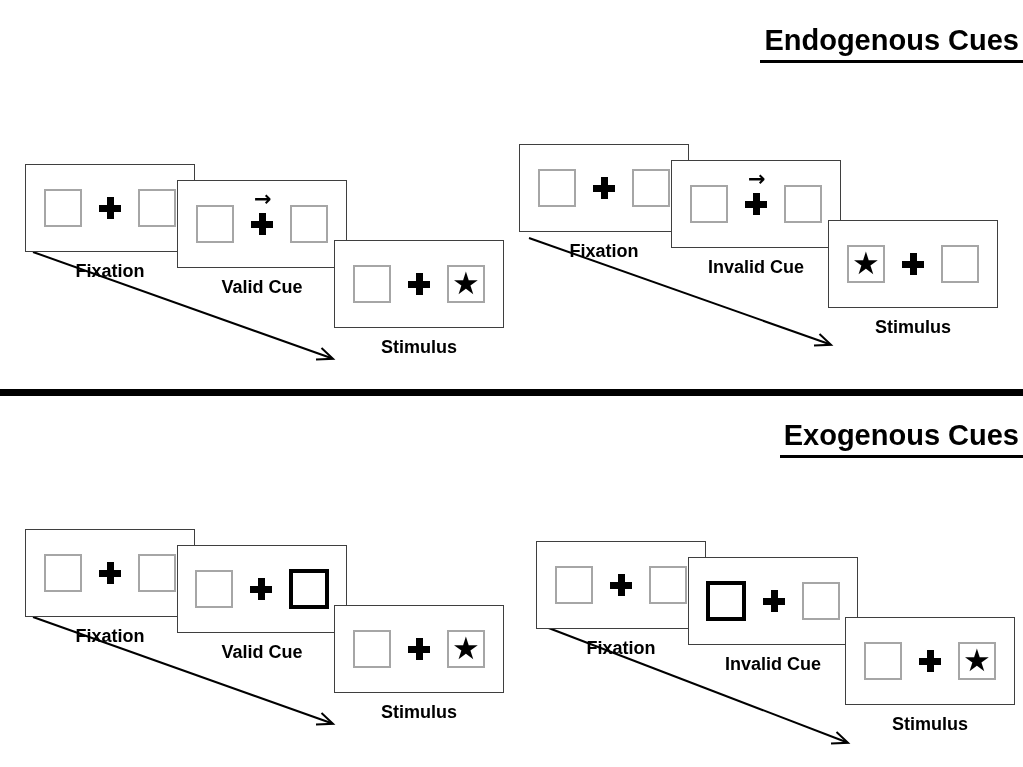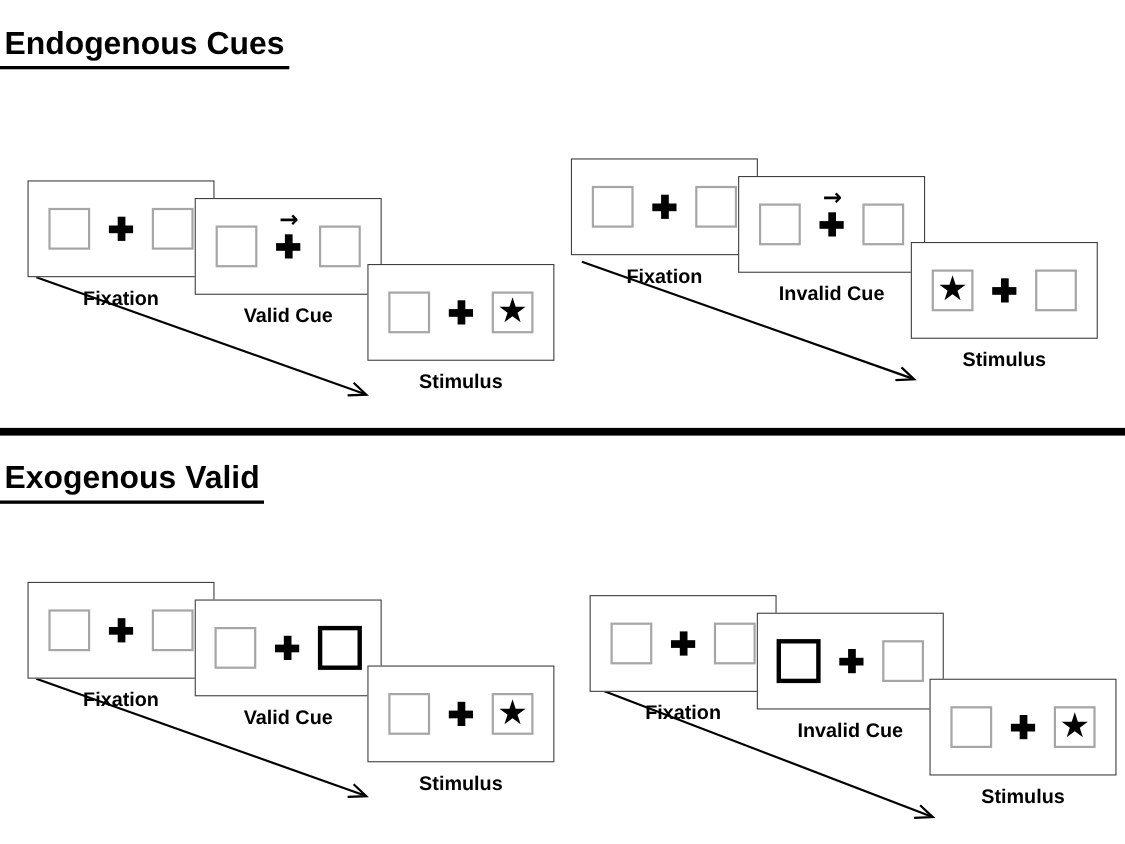--- a/index.html
+++ b/index.html
@@ -1,20 +1,20 @@
 <!DOCTYPE html>
 <html><head>
 <meta charset="utf-8">
 <style>
   * { margin: 0; padding: 0; box-sizing: border-box; }
   html, body { width: 1023px; height: 767px; background: #ffffff; overflow: hidden; }
   body { position: relative; font-family: "Liberation Sans", sans-serif; color: #000; }
 
   .section-title {
-    position: absolute; left: 0; width: 1023px; text-align: left;
+    position: absolute; left: 0; width: 1023px; text-align: right;
     font-size: 29px; font-weight: bold;
   }
   .section-title .u {
     display: inline-block; border-bottom: 3px solid #000; padding: 0 4px 3px 4px;
   }
   #title-endogenous { top: 24px; }
   #title-exogenous  { top: 419px; }
 
   .divider {
     position: absolute; left: 0; top: 389px; width: 1023px; height: 7px;
@@ -143,21 +143,21 @@
       <span class="plus"></span>
       <span class="square"></span>
     </div>
     <div class="panel-label">Stimulus</div>
   </div>
 </div>
 
 <div class="divider"></div>
 
 <div class="section-title" id="title-exogenous">
-  <span class="u">Exogenous Valid</span>
+  <span class="u">Exogenous Cues</span>
 </div>
 
 <div class="trial-group" id="group-exo-valid">
   <svg class="seq-arrow" width="484" height="272" viewBox="0 0 484 272">
     <line x1="8" y1="132" x2="306" y2="238" stroke="#000" stroke-width="2"></line>
     <path d="M291,239.5 L308,238.8 L296.5,228" fill="none" stroke="#000" stroke-width="2"></path>
   </svg>
   <div class="slot slot-a">
     <div class="panel">
       <span class="square"></span>

